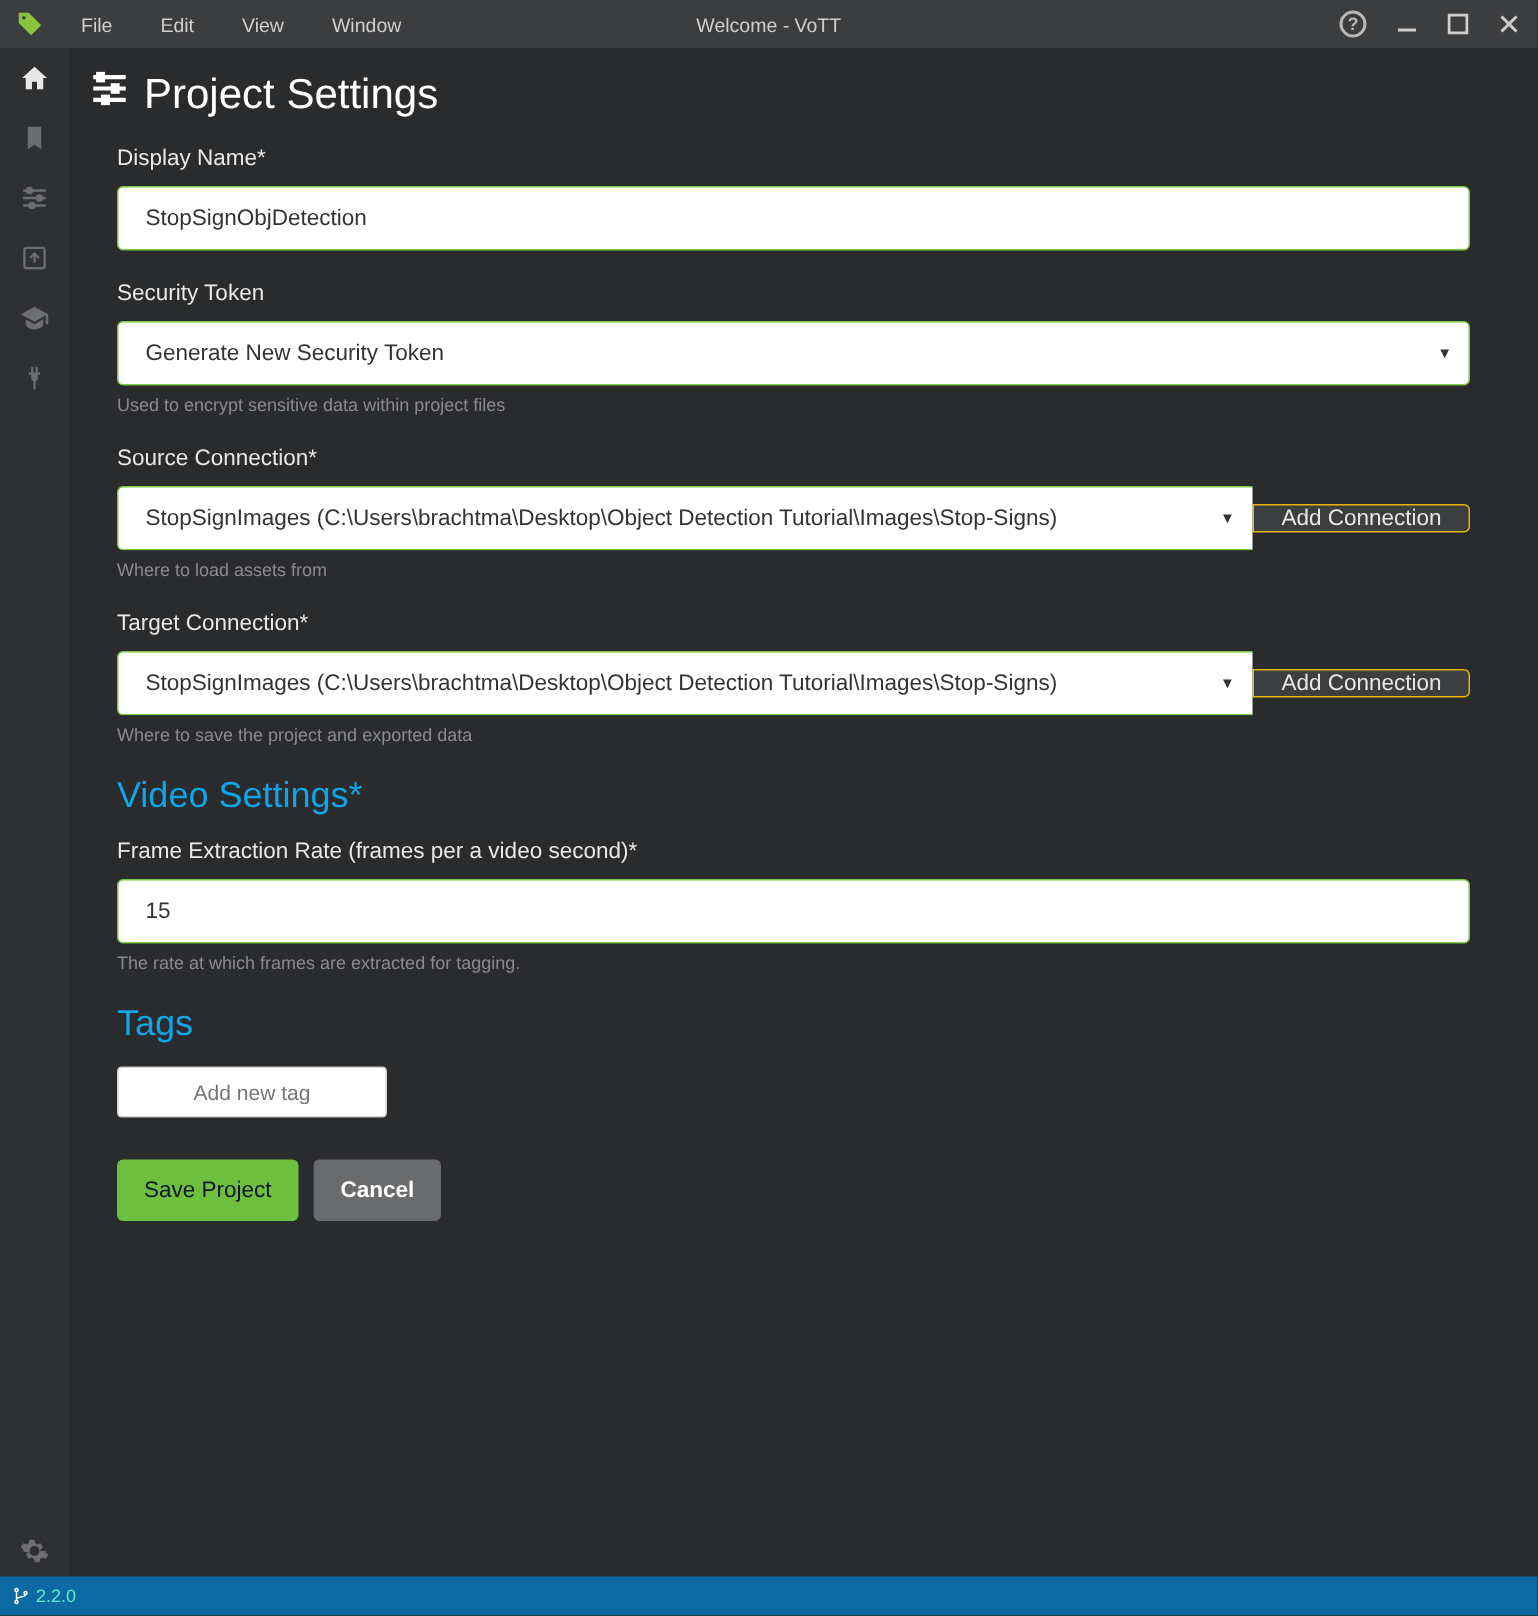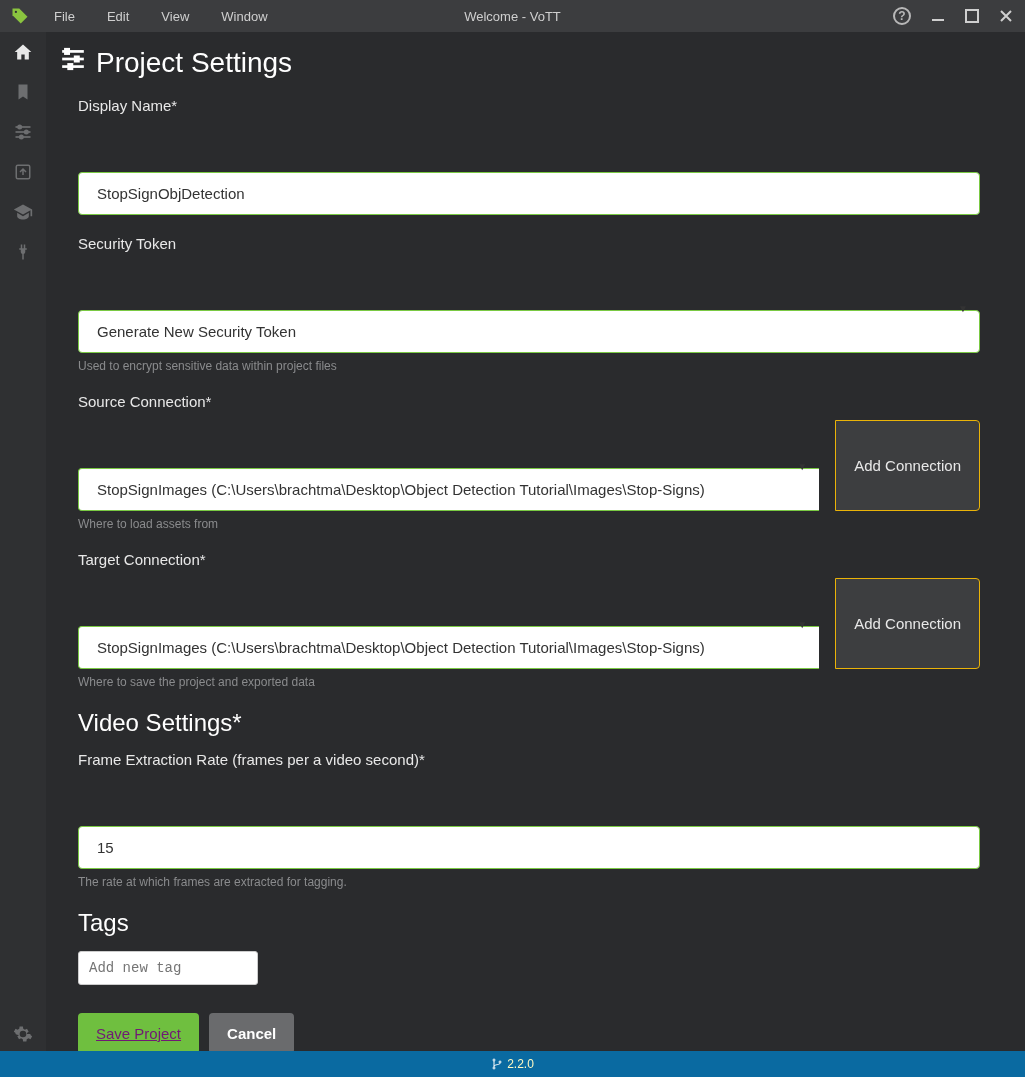--- a/index.html
+++ b/index.html
@@ -27,44 +27,44 @@
   .sidebar .sb-bottom { padding-bottom:14px; }
 
   
   .content { flex:1; padding: 14px 26px 20px 14px; overflow:auto; }
   .page-title { display:flex; align-items:center; gap:10px; font-size:28px; font-weight:400; margin-bottom:18px; color:#fff; }
   .page-title svg { width:26px; height:26px; }
 
   .form { padding-left:18px; max-width:920px; }
   .field { margin-bottom:20px; }
   .field-label { font-size:15px; margin-bottom:10px; display:block; color:#e8e8e8; }
-  .input, .select-wrap select, .textarea { width:100%; background:#fff; border:1px solid #7ac943; border-radius:4px; padding:12px 18px; font-size:15px; color:#333; font-family:inherit;margin-top:48px; }
+  .input, .select-wrap select, .textarea { width:100%; background:#fff; border:1px solid #7ac943; border-radius:4px; padding:12px 18px; font-size:15px; color:#333; font-family:inherit; }
   .select-wrap { position:relative; }
   .select-wrap select { appearance:none; -webkit-appearance:none; padding-right:30px; }
   .select-caret { position:absolute; right:12px; top:50%; transform:translateY(-50%); pointer-events:none; color:#333; font-size:10px; }
   .help-text { font-size:12px; color:#8a8b8d; margin-top:6px; }
 
-  .conn-row { display:flex; gap:16px; }
+  .conn-row { display:flex; gap:0;align-items:center; }
   .conn-row .select-wrap { flex:1; }
   .conn-row .select-wrap select { border-top-right-radius:0; border-bottom-right-radius:0; border-right:none; }
   .add-conn { background:#3d3e40; color:#e8e8e8; border:1px solid #eab308; border-radius:0 4px 4px 0; padding:0 18px; font-size:15px; cursor:pointer; font-family:inherit; }
 
   .textarea { height:66px; resize:both; }
 
-  .section-heading { font-size:24px; font-weight:400; margin-top:10px; margin-bottom:14px; color:#ffffff; }
-
-  .tag-input { width:180px; background:#fff; border:1px solid #ccc; border-radius:3px; padding:8px 10px; font-size:14px; color:#be185d; font-family:Liberation Mono, monospace; }
+  .section-heading { font-size:24px; font-weight:400; margin-top:10px; margin-bottom:14px; color:#0ea5e9; }
+
+  .tag-input { width:180px; background:#fff; border:1px solid #ccc; border-radius:3px; padding:8px 10px; font-size:14px; color:#be185d; font-family:Liberation Sans, sans-serif;text-align:center; }
 
   .actions { display:flex; gap:10px; margin-top:28px; }
   .btn { border:none; border-radius:4px; padding:12px 18px; font-size:15px; cursor:pointer; font-family:inherit; }
-  .btn-primary { background:#6fbf3f; color:#701a75;text-decoration:underline; }
+  .btn-primary { background:#6fbf3f; color:#0f172a; }
   .btn-secondary { background:#6a6b6d; color:#ffffff;font-weight:bold; }
 
   
-  .statusbar { height:26px; background:#0a6aa1; display:flex; align-items:center; justify-content:center; padding:0 8px; font-size:12px; color:#fef9c3; }
+  .statusbar { height:26px; background:#0a6aa1; display:flex; align-items:center; justify-content:flex-start; padding:0 8px; font-size:12px; color:#5eead4; }
   .statusbar .branch { display:flex; align-items:center; gap:4px; }
 
 </style>
 </head>
 <body>
 
 <div class="titlebar">
   <div class="logo">
     <svg viewBox="0 0 24 24" width="18" height="18">
         <path fill="#8ac43f" d="M2 2h9l11 11-9 9L2 11V2z"></path>

